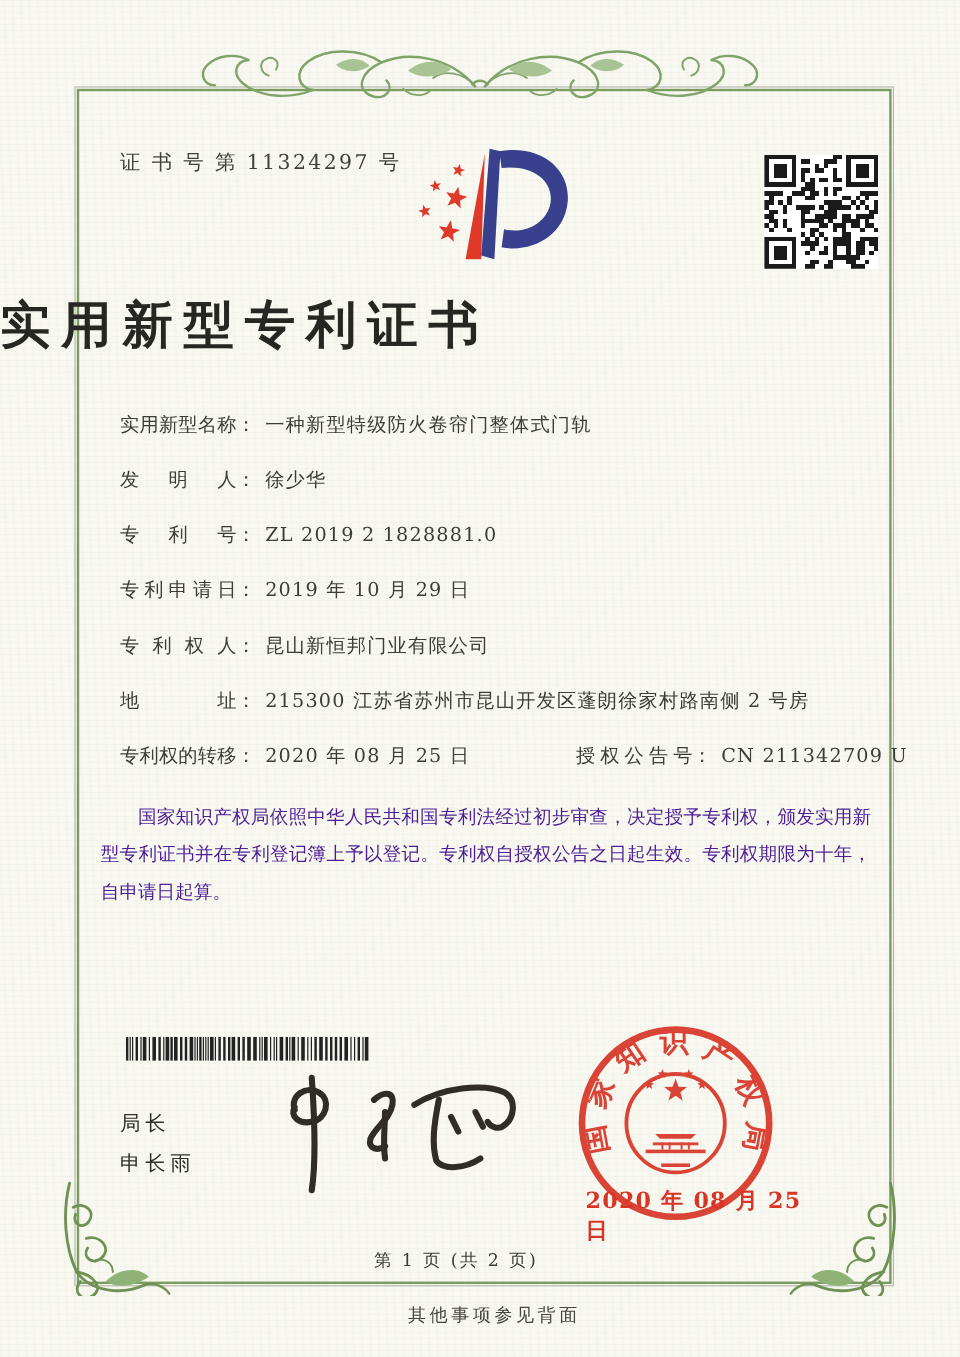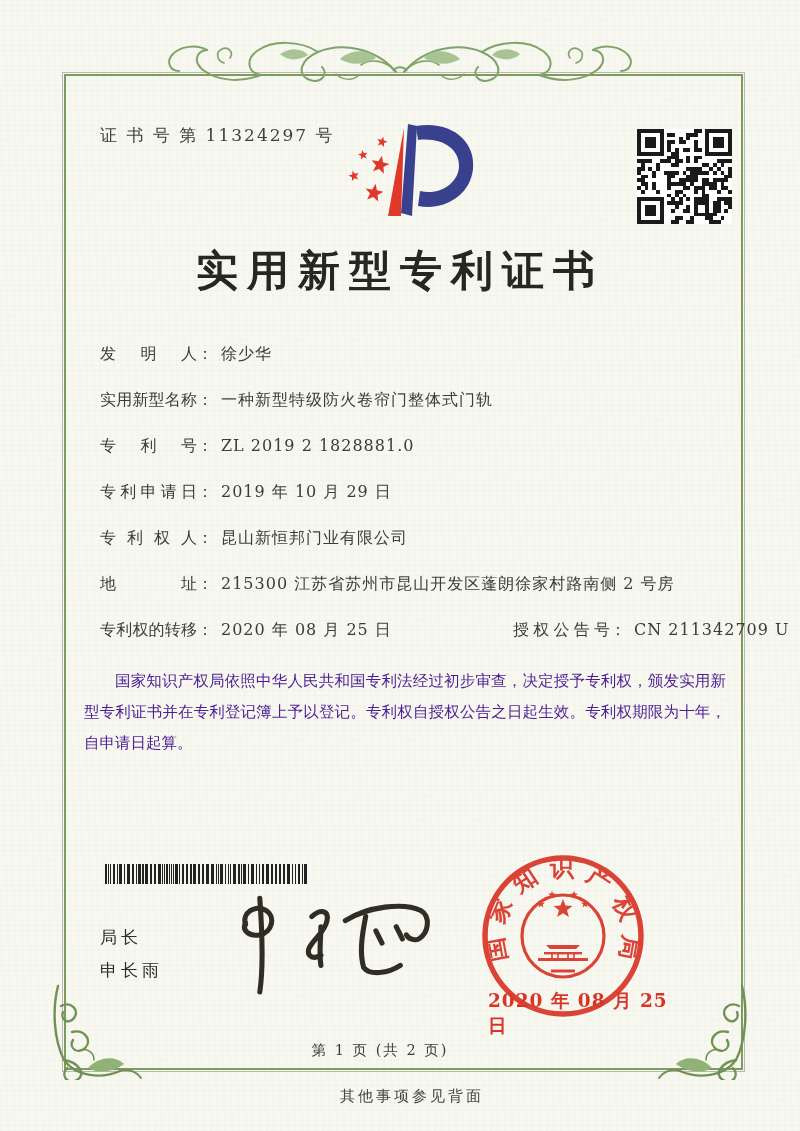--- a/index.html
+++ b/index.html
@@ -27,29 +27,29 @@
     overflow:hidden;
   }
   .abs{position:absolute;}
   
   .frame{left:62px;top:72px;width:683px;height:1000px;border:1px solid var(--frame-gray);}
   .frame-inner{position:absolute;inset:1px;border:2px solid var(--frame-green);}
   
   .cert-no{left:100px;top:124px;font-size:17px;letter-spacing:2px;color:#3f3f3b;}
   .logo{left:330px;top:112px;width:160px;height:130px;}
   .qr{left:637px;top:129px;width:95px;height:95px;background:#fff;}
-  .title{left:0;top:243px;width:800px;text-align:center;font-size:42px;font-weight:600;
+  .title{left:0;top:243px;width:800px;text-align:left;font-size:42px;font-weight:600;
          letter-spacing:9px;color:#262622;}
   
   .fields{left:100px;top:344px;width:620px;font-size:16px;color:#3c3c38;}
   .frow{height:24px;margin-bottom:22px;position:relative;white-space:nowrap;}
   .flabel{display:inline-block;width:97px;text-align:justify;text-align-last:justify;vertical-align:top;}
   .colon{display:inline-block;margin-right:8px;}
   .fvalue{letter-spacing:1px;}
-  .grant-no-pair{position:absolute;left:380px;top:0;margin-left:33px;}
+  .grant-no-pair{position:absolute;left:380px;top:0;}
   
   .body-text{left:84px;top:666px;width:642px;font-size:15.5px;line-height:31px;
              color:#4c1d95;text-align:justify;font-style:normal;}
   .body-text p{text-indent:2em;}
   
   .barcode{left:105px;top:864px;width:205px;height:20px;}
   
   .signer{left:100px;top:921px;font-size:17px;letter-spacing:4px;line-height:33px;color:#2e2e2a;}
   .signature{left:212px;top:886px;width:230px;height:112px;}
   
@@ -331,24 +331,24 @@
     <rect x="20" y="2" width="3" height="3" fill="#1a1a1a"></rect>
     <rect x="0" y="18" width="7" height="7" fill="#1a1a1a"></rect>
     <rect x="1" y="19" width="5" height="5" fill="#fff"></rect>
     <rect x="2" y="20" width="3" height="3" fill="#1a1a1a"></rect>
   </svg>
 
 <div class="abs title">实用新型专利证书</div>
 
 <div class="abs fields">
   <div class="frow">
+    <span class="flabel">实用新型名称</span><span class="colon">：</span><span class="fvalue">一种新型特级防火卷帘门整体式门轨</span>
+  </div>
+  <div class="frow">
     <span class="flabel">发明人</span><span class="colon">：</span><span class="fvalue">徐少华</span>
-  </div>
-  <div class="frow">
-    <span class="flabel">实用新型名称</span><span class="colon">：</span><span class="fvalue">一种新型特级防火卷帘门整体式门轨</span>
   </div>
   <div class="frow">
     <span class="flabel">专利号</span><span class="colon">：</span><span class="fvalue">ZL 2019 2 1828881.0</span>
   </div>
   <div class="frow">
     <span class="flabel">专利申请日</span><span class="colon">：</span><span class="fvalue">2019 年 10 月 29 日</span>
   </div>
   <div class="frow">
     <span class="flabel">专利权人</span><span class="colon">：</span><span class="fvalue">昆山新恒邦门业有限公司</span>
   </div>

